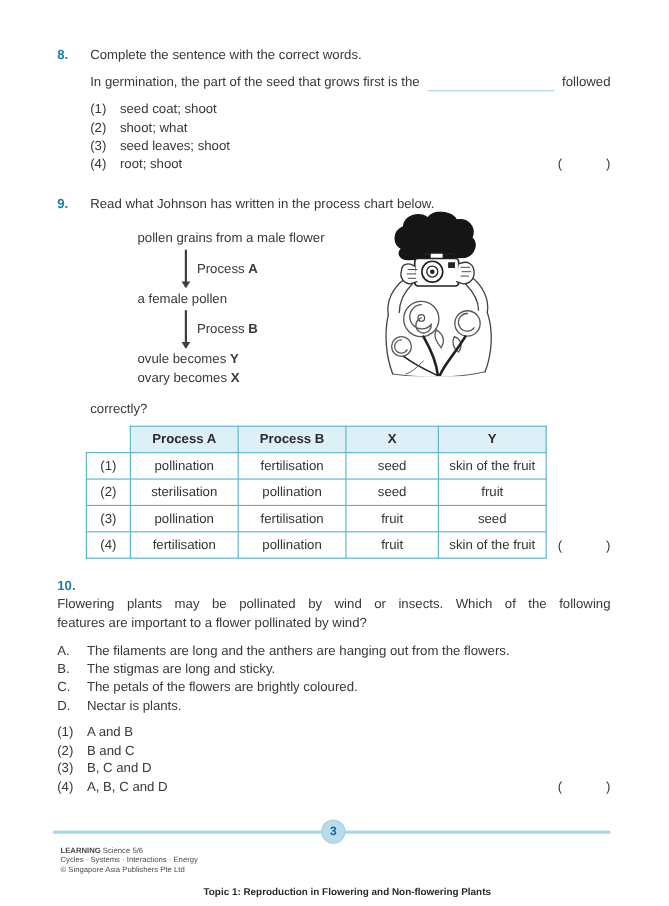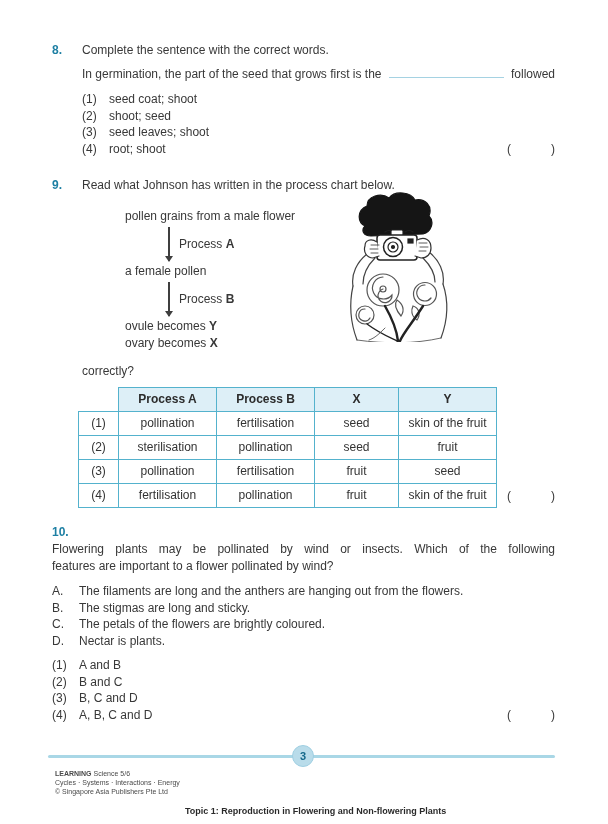--- a/index.html
+++ b/index.html
@@ -5,21 +5,21 @@
   html,body{margin:0;padding:0;background:#ffffff;}
   body{font-family:"Liberation Sans", sans-serif;color:#383838;}
   .page{position:relative;width:608px;height:824px;background:#fff;overflow:hidden;}
   .content{position:absolute;left:52px;top:42px;width:503px;}
   .q{display:flex;}
   .qnum{width:30px;flex-shrink:0;font-weight:bold;color:#1d7fa3;font-size:12px;line-height:17px;}
   .qbody{flex:1;font-size:12px;line-height:17px;position:relative;}
   .q9{margin-top:20px;}
   .q10{margin-top:16px;flex-direction:column;}
   .sentence{margin-top:7px;}
-  .sline1{display:flex;align-items:flex-start;}
+  .sline1{display:flex;align-items:flex-end;}
   .sline1 .t{white-space:nowrap;}
   .blank{display:inline-block;border-bottom:1.5px solid #a5d2e2;height:13px;vertical-align:baseline;}
   .blank.grow{flex:1;margin:0 7px;min-width:60px;height:11px;}
   .b118{width:118px;margin-left:5px;}
   .just{text-align:justify;text-align-last:justify;}
   .opts{margin-top:8px;}
   .opt{display:flex;line-height:16.5px;position:relative;}
   .opt-label{width:27px;flex-shrink:0;}
   .bracket{position:absolute;right:0;bottom:0;white-space:pre;color:#3a3a3a;}
   .flow{margin:14px 0 0 43px;}
@@ -61,21 +61,21 @@
             <span class="t">followed</span>
           </div>
         </div>
         <div class="opts">
           <div class="opt">
             <span class="opt-label">(1)</span>
             <span>seed coat; shoot</span>
           </div>
           <div class="opt">
             <span class="opt-label">(2)</span>
-            <span>shoot; seed</span>
+            <span>shoot; what</span>
           </div>
           <div class="opt">
             <span class="opt-label">(3)</span>
             <span>seed leaves; shoot</span>
           </div>
           <div class="opt">
             <span class="opt-label">(4)</span>
             <span>root; shoot</span>
             <span class="bracket">(            )</span>
           </div>

